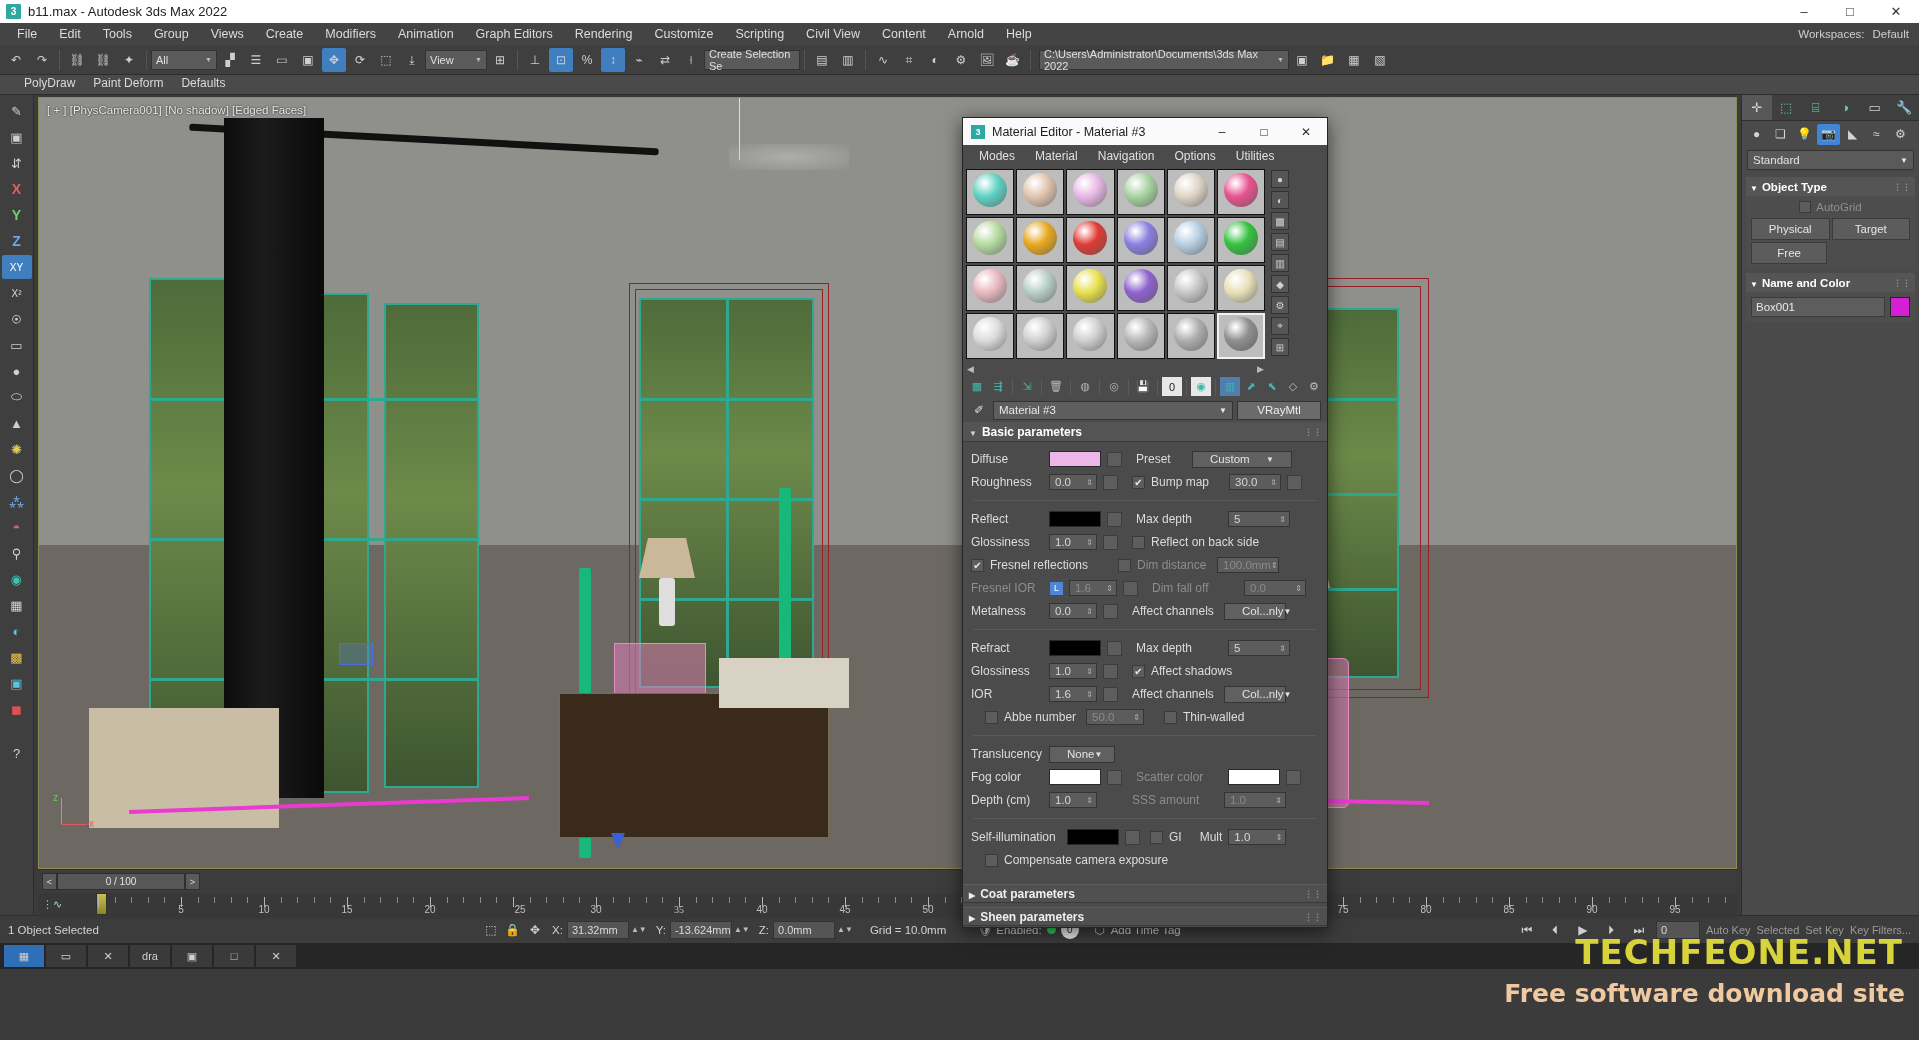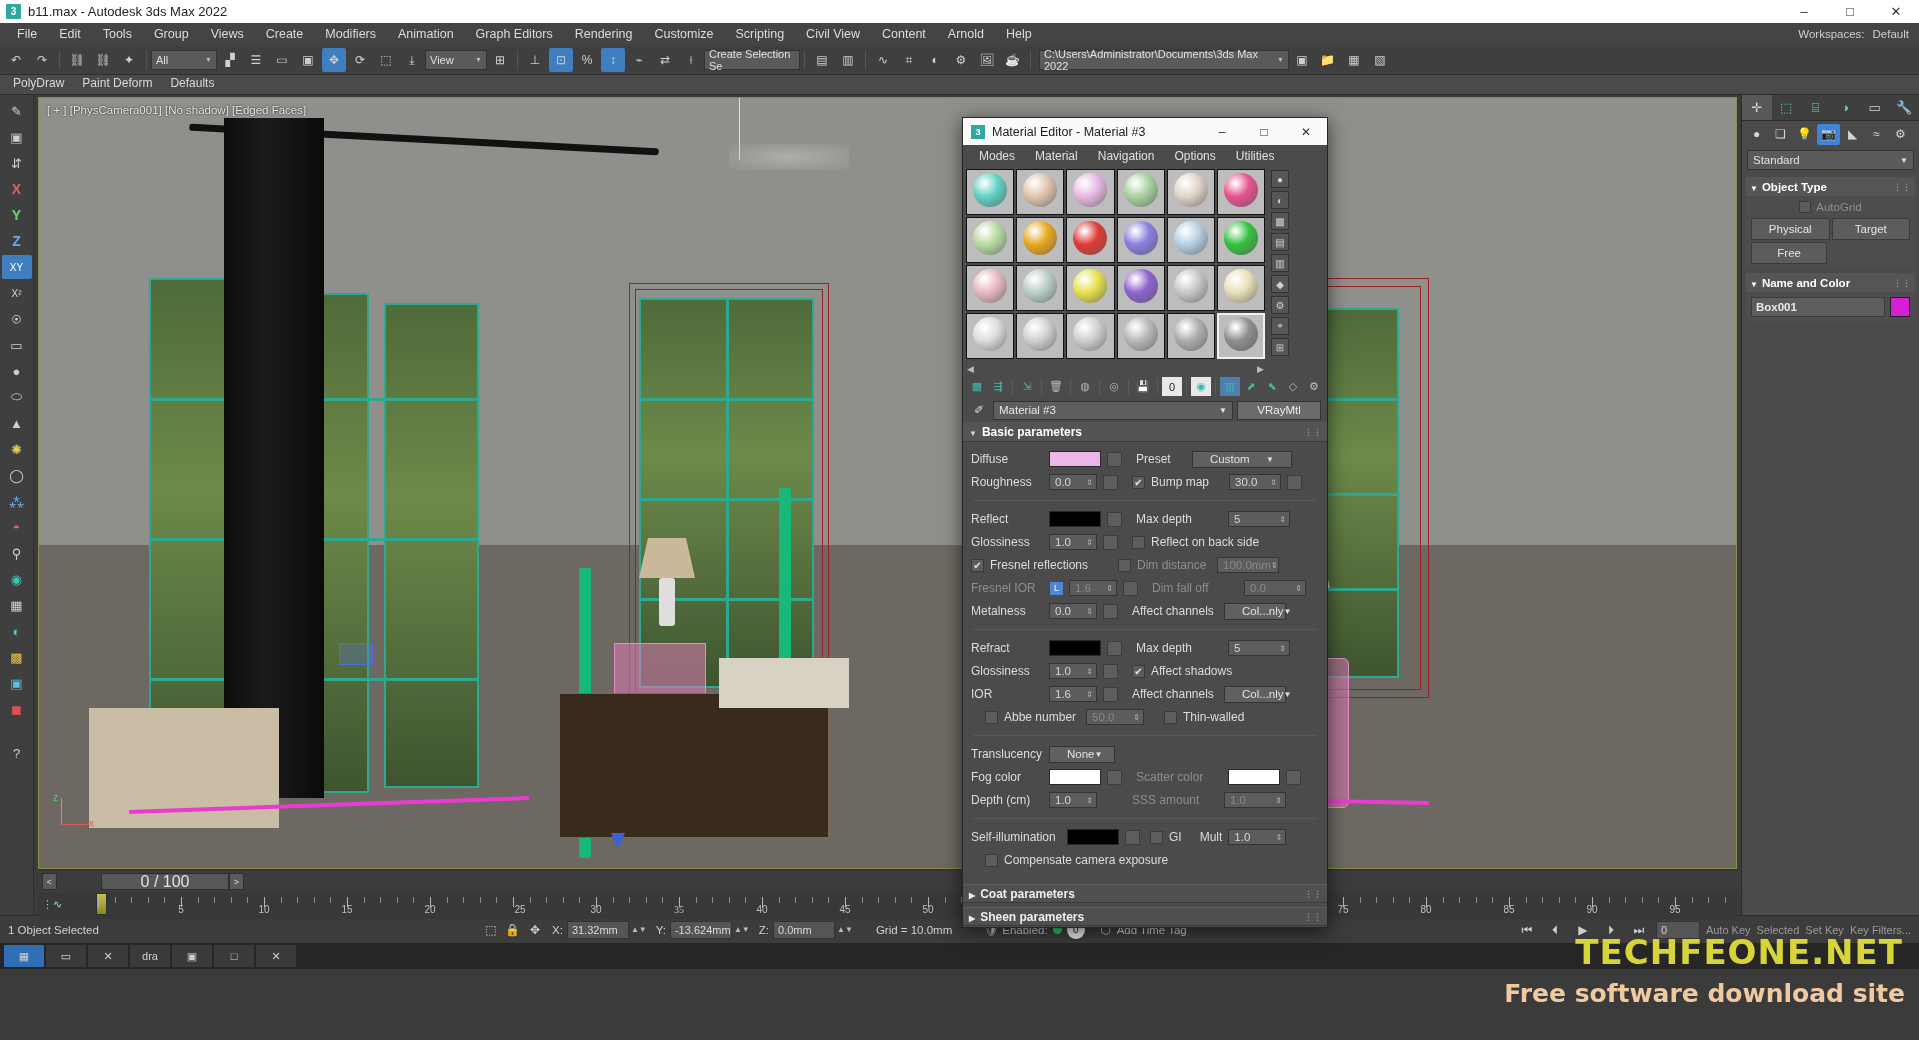--- a/index.html
+++ b/index.html
@@ -36,21 +36,21 @@
     padding:0 4px; justify-content:space-between; }
   .tcombo .car { font-size:7px; margin-left:6px; color:#bbb;}
 
   
   .ribbon { background:#434343; border-bottom:1px solid #2d2d2d; }
   .rb-tabs { height:21px; display:flex; align-items:flex-end; padding-left:14px;
     font-size:12px; }
   .rb-tab { padding:2px 22px; color:#b9b9b9; }
   .rb-tab.active { background:#5b5b5b; color:#fff; border-top-left-radius:2px;
     border-top-right-radius:2px; }
-  .rb-sub { height:19px; display:flex; padding-left:4px; font-size:12px;
+  .rb-sub { height:19px; display:flex; padding-left:15px; font-size:12px;
     background:#4a4a4a; }
   .rb-sub div { padding:1px 9px; color:#dadada; }
 
   
   .workspace { display:flex; height:820px; background:#3b3b3b; }
   .ltools { width:34px; background:#3f3f3f; padding-top:4px;
     display:flex; flex-direction:column; align-items:center; gap:2px;
     border-right:1px solid #2d2d2d; }
   .ltool { width:26px; height:24px; display:flex; align-items:center;
     justify-content:center; font-size:13px; color:#cfcfcf; border-radius:2px; }
@@ -85,22 +85,22 @@
   .lampbase { width:16px; height:48px; background:#dedede; margin:0 auto;
     border-radius:3px;}
   .bed { position:absolute; background:#c9bda6; }
   .tbar { height:24px; background:#3c3c3c; display:flex; align-items:center;
     padding:0 4px; border-top:1px solid #2d2d2d; }
   .framebox { display:flex; align-items:center; }
   .fbtn { width:15px; height:17px; background:#5a5a5a; border:1px solid #2f2f2f;
     font-size:9px; display:flex; align-items:center; justify-content:center;
     color:#ddd; }
   .ffield { width:128px; height:17px; background:#575757; border:1px solid #2f2f2f;
-    font-size:16px; color:#e2e2e2; display:flex; align-items:center;
-    justify-content:center;margin-left:44px; }
+    font-size:10px; color:#e2e2e2; display:flex; align-items:center;
+    justify-content:center; }
   .ruler { flex:1; height:22px; position:relative; margin-left:8px;
     background:#3c3c3c; overflow:hidden;}
   .tick { position:absolute; top:4px; width:1px; background:#8a8a8a; height:6px;}
   .tick.maj { height:10px; background:#b5b5b5; }
   .rulnum { position:absolute; top:11px; font-size:10px; color:#c0c0c0;
     transform:translateX(-50%);}
   .slider-key { position:absolute; top:0px; width:11px; height:22px;
     background:linear-gradient(180deg,#c9c14a,#8d8524); border:1px solid #2f2f2f; }
 
   
@@ -125,21 +125,21 @@
     justify-content:space-between; }
   .roll-h .gr { color:#8d8d8d; font-size:9px; padding-right:4px;}
   .roll-b { background:#4d4d4d; padding:5px; }
   .agrow { display:flex; align-items:center; justify-content:center;
     font-size:11.5px; color:#8f8f8f; gap:5px; margin-bottom:5px;}
   .chk { width:12px; height:12px; background:#5c5c5c; border:1px solid #3a3a3a; }
   .objbtns { display:flex; flex-wrap:wrap; gap:2px; }
   .objbtn { flex:1 1 46%; height:22px; background:#5c5c5c; border:1px solid #3b3b3b;
     font-size:11.5px; color:#e6e6e6; display:flex; align-items:center;
     justify-content:center; }
-  .namerow { display:flex; gap:5px; align-items:center;font-weight:bold; }
+  .namerow { display:flex; gap:5px; align-items:center; }
   .namefield { flex:1; height:20px; background:#5d5d5d; border:1px solid #3a3a3a;
     font-size:11.5px; color:#eaeaea; display:flex; align-items:center;
     padding-left:4px; }
   .swatch { width:20px; height:20px; border:1px solid #222; }
 
   
   .statusbar { height:28px; background:#3c3c3c; display:flex; align-items:center;
     font-size:11.5px; color:#d2d2d2; border-top:1px solid #2d2d2d; }
   .sb-sel { width:480px; padding-left:8px; }
   .sb-field { height:18px; background:#555; border:1px solid #333; width:62px;
@@ -655,21 +655,21 @@
   <div class="sb-icon">✥</div>
   <span style="margin:0 4px 0 6px;">X:</span>
   <div class="sb-field">31.32mm</div>
   <span class="spin">▲▼</span>
   <span style="margin:0 4px;">Y:</span>
   <div class="sb-field">-13.624mm</div>
   <span class="spin">▲▼</span>
   <span style="margin:0 4px;">Z:</span>
   <div class="sb-field">0.0mm</div>
   <span class="spin">▲▼</span>
-  <span style="margin-left:18px;">Grid = 10.0mm</span>
+  <span style="margin-left:12px;">Grid = 10.0mm</span>
 
   <div style="margin-left:28px;display:flex;align-items:center;">
     <div class="sb-icon">🛡</div>
     <span>Enabled:</span>
     <span class="greendot"></span>
     <span class="keyb">0</span>
     <div class="sb-icon" style="margin-left:10px;">⬡</div>
     <span>Add Time Tag</span>
   </div>
 

